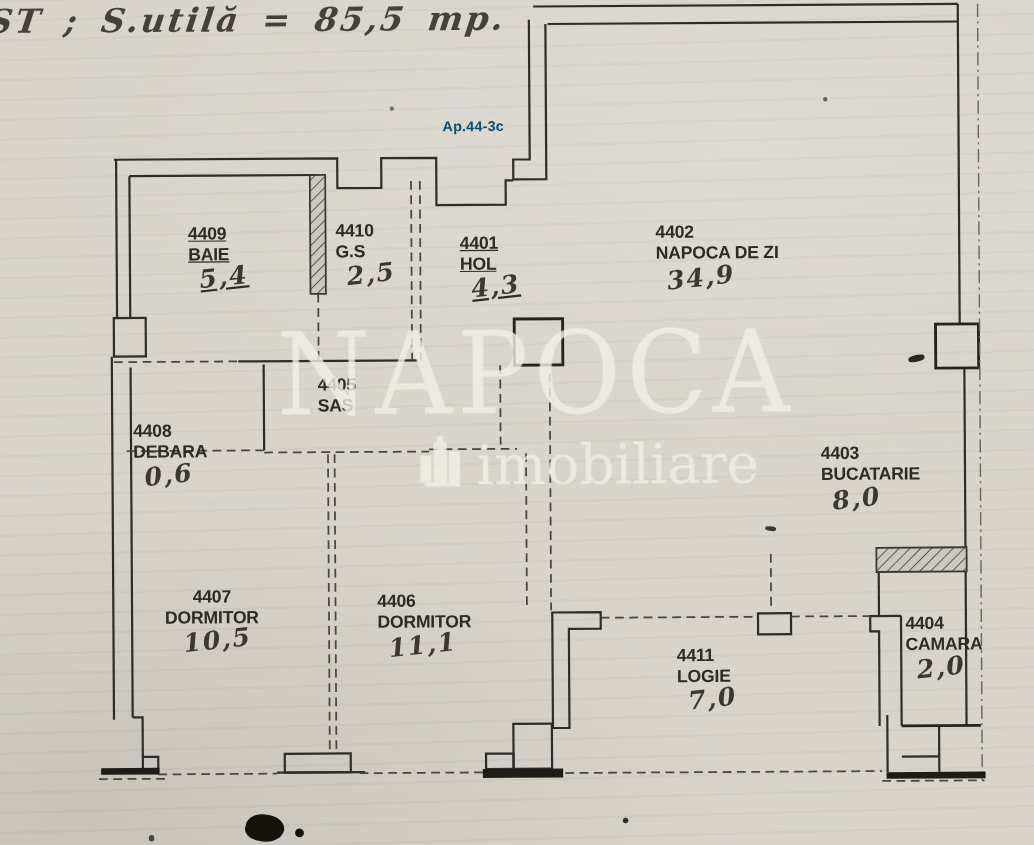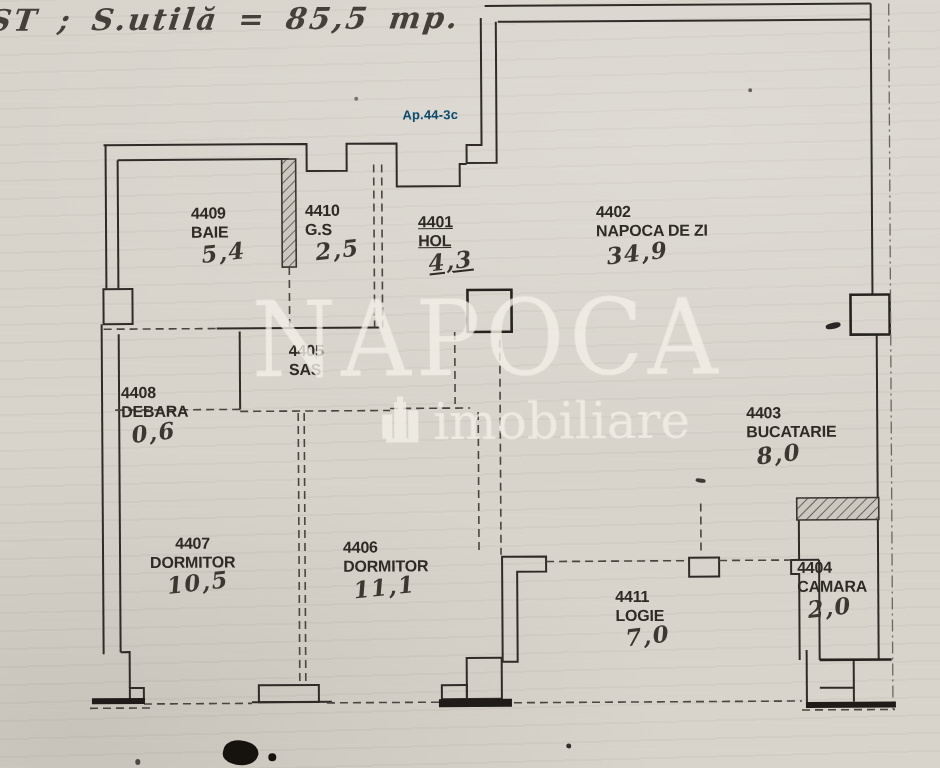--- a/index.html
+++ b/index.html
@@ -148,21 +148,21 @@
       <rect x="437" y="699" width="73" height="8"></rect>
       <rect x="90" y="696" width="53" height="6"></rect>
       <rect x="804" y="704" width="90" height="6"></rect>
     </g>
   </svg>
 
   <div class="hw-title">ST ;  S.utilă = 85,5 mp.</div>
 
   <div class="ap-ref">Ap.44-3c</div>
 
-  <div class="room-label" style="left:192px;top:202px;">
+  <div class="room-label" style="left:172px;top:202px;text-decoration:underline;">
     <span class="rid">4409</span>
     <span class="rname">BAIE</span>
     <span class="rarea">5,4</span>
   </div>
   <div class="room-label" style="left:306px;top:200px;">
     <span class="rid">4410</span>
     <span class="rname">G.S</span>
     <span class="rarea">2,5</span>
   </div>
   <div class="room-label" style="left:419px;top:212px;text-decoration:underline;">
@@ -182,21 +182,21 @@
   </div>
   <div class="room-label" style="left:289px;top:340px;">
     <span class="rid">4405</span>
     <span class="rname">SAS</span>
   </div>
   <div class="room-label" style="left:746px;top:405px;">
     <span class="rid">4403</span>
     <span class="rname">BUCATARIE</span>
     <span class="rarea">8,0</span>
   </div>
-  <div class="room-label" style="left:796px;top:560px;">
+  <div class="room-label" style="left:822px;top:560px;">
     <span class="rid">4404</span>
     <span class="rname">CAMARA</span>
     <span class="rarea">2,0</span>
   </div>
   <div class="room-label" style="left:149px;top:532px;text-align:center;">
     <span class="rid">4407</span>
     <span class="rname">DORMITOR</span>
     <span class="rarea">10,5</span>
   </div>
   <div class="room-label" style="left:342px;top:537px;">

